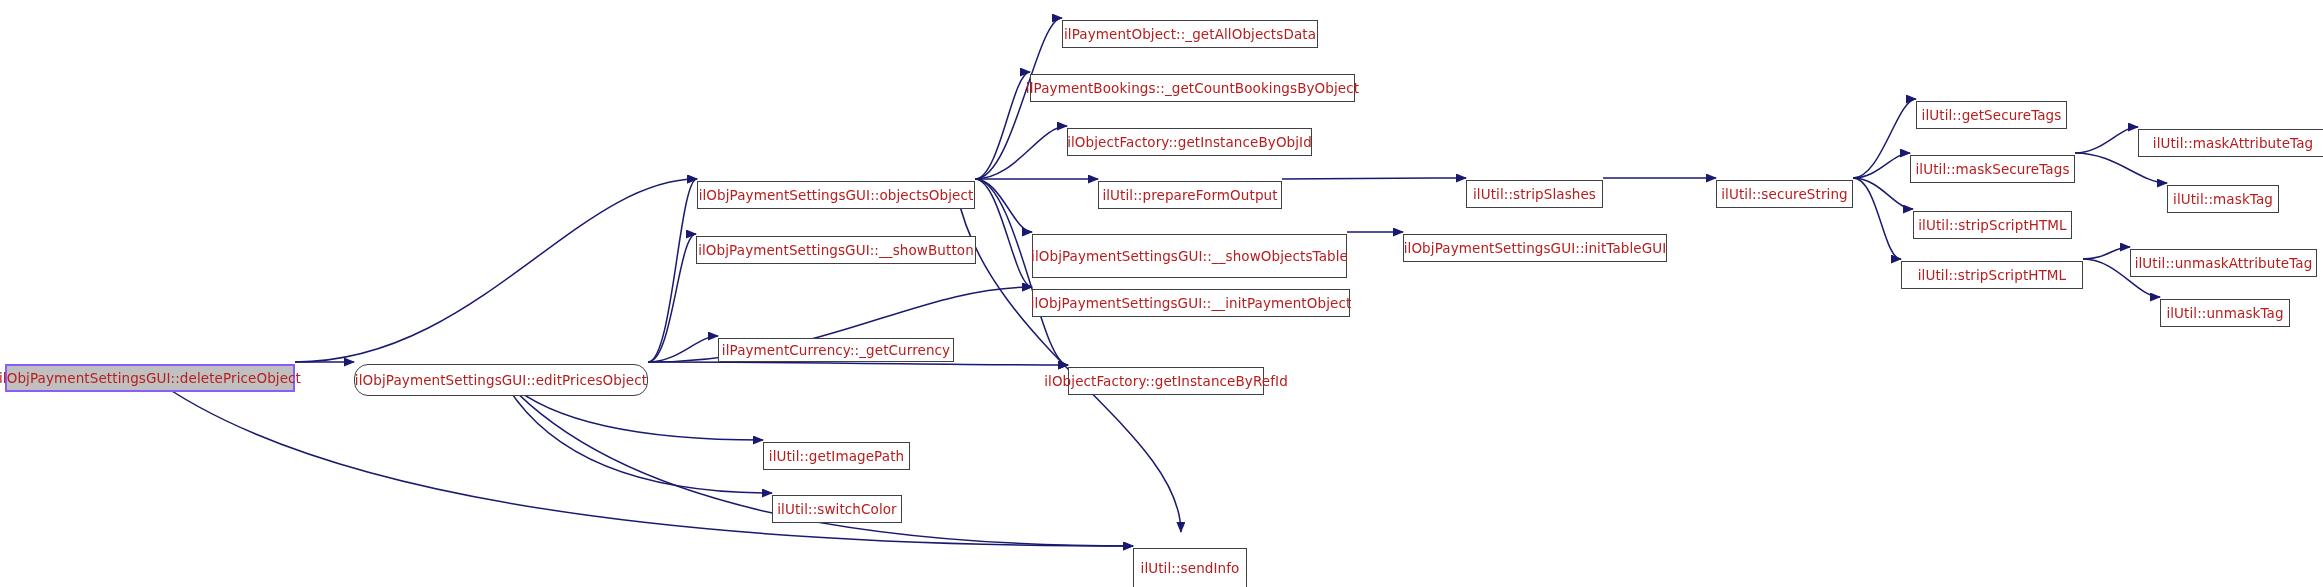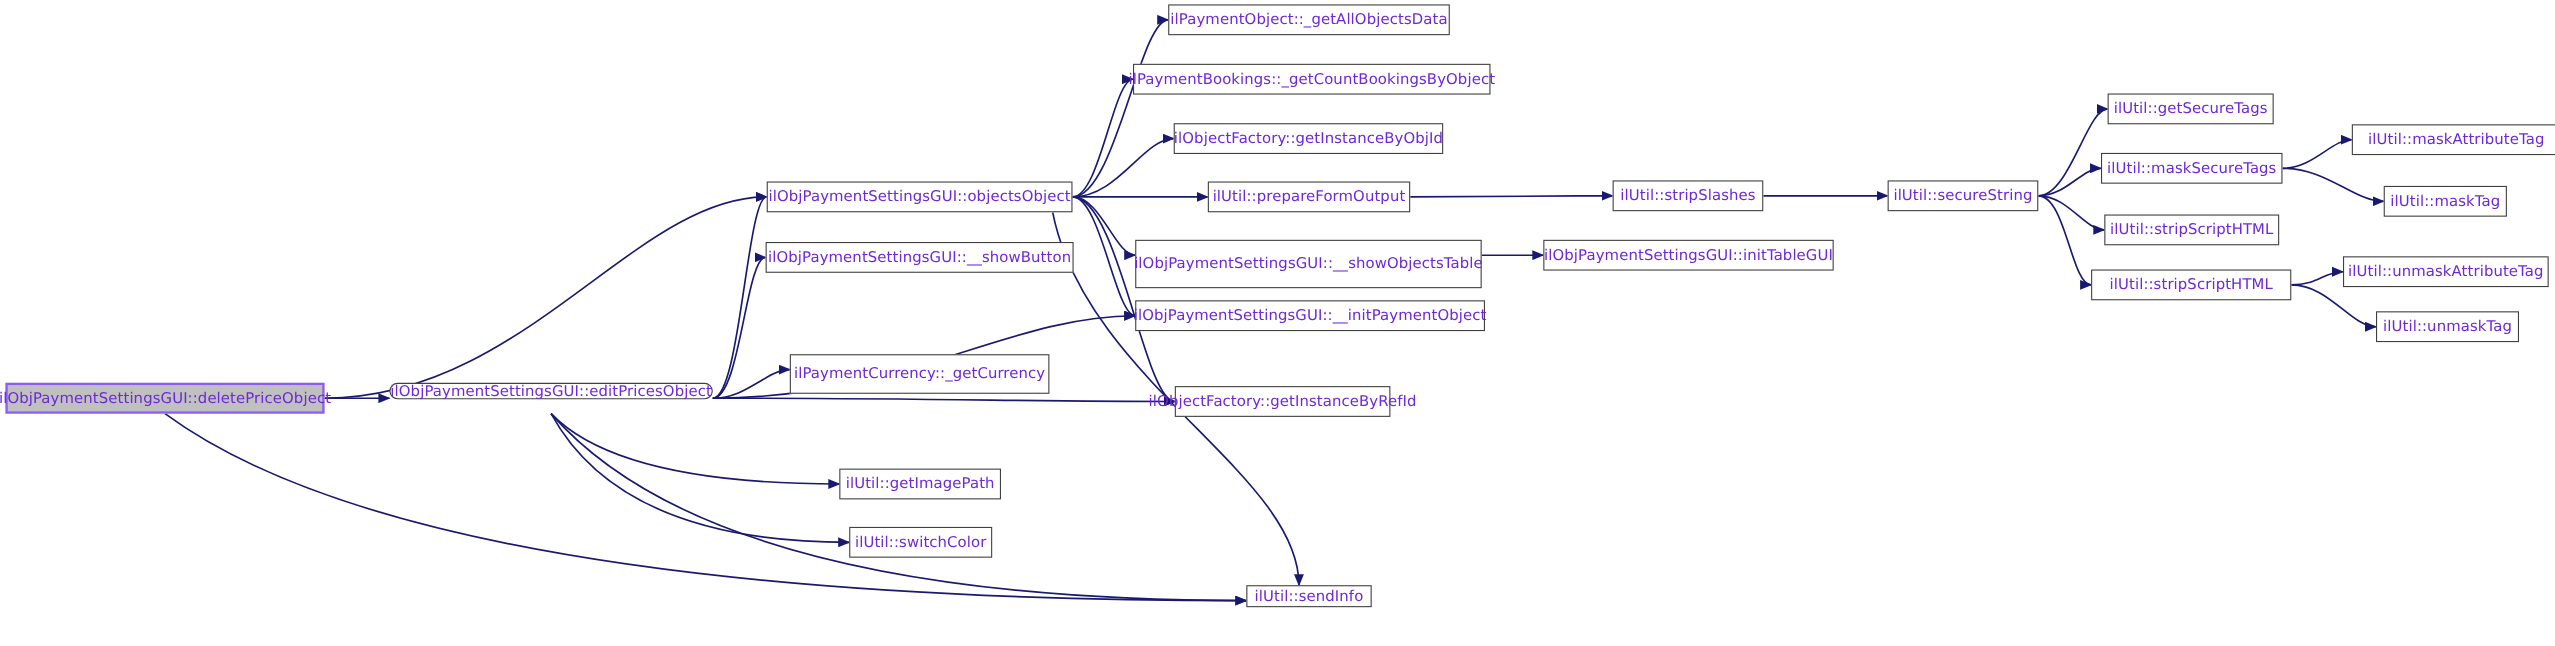--- a/index.html
+++ b/index.html
@@ -18,24 +18,25 @@
   }
   .node {
     position: absolute;
     box-sizing: border-box;
     background: #ffffff;
     border: 1px solid #404040;
     display: flex;
     align-items: center;
     justify-content: center;
     font-size: 13.5px;
-    color: #6d28d9;
+    color: #b91c1c;
     white-space: nowrap;
     cursor: pointer;
     letter-spacing: 0.1px;
+    margin-top: 16px;
   }
   .node.highlight {
     background: #c0c0c0;
     border: 2px solid #8b5cf6;
     cursor: default;
   }
 </style>
 </head>
 <body>
 
@@ -74,34 +75,34 @@
         <path d="M1853,178 C1880,178 1895,209 1913,209" fill="none" stroke="#191970" stroke-width="1.5" marker-end="url(#arrowhead)"></path>
         <path d="M1853,178 C1878,178 1883,259 1901,259" fill="none" stroke="#191970" stroke-width="1.5" marker-end="url(#arrowhead)"></path>
         <path d="M2075,153 C2103.35,153 2119.1,127 2138,127" fill="none" stroke="#191970" stroke-width="1.5" marker-end="url(#arrowhead)"></path>
         <path d="M2075,153 C2116.4,153 2139.4,183 2167,183" fill="none" stroke="#191970" stroke-width="1.5" marker-end="url(#arrowhead)"></path>
         <path d="M2083,259 C2108,259 2112,247 2130,247" fill="none" stroke="#191970" stroke-width="1.5" marker-end="url(#arrowhead)"></path>
         <path d="M2083,259 C2117.65,259 2136.9,297 2160,297" fill="none" stroke="#191970" stroke-width="1.5" marker-end="url(#arrowhead)"></path>
       </g>
   </svg>
   <div id="nodes-layer">
       <div class="node highlight" style="left: 5px; top: 348px; width: 290px; height: 28px;">ilObjPaymentSettingsGUI::deletePriceObject</div>
-      <div class="node" style="left: 354px; top: 348px; width: 294px; height: 15px; border-radius: 14px;">ilObjPaymentSettingsGUI::editPricesObject</div>
+      <div class="node" style="left: 354px; top: 348px; width: 294px; height: 32px; border-radius: 14px;">ilObjPaymentSettingsGUI::editPricesObject</div>
       <div class="node" style="left: 697px; top: 165px; width: 278px; height: 28px;">ilObjPaymentSettingsGUI::objectsObject</div>
       <div class="node" style="left: 696px; top: 220px; width: 280px; height: 28px;">ilObjPaymentSettingsGUI::__showButton</div>
-      <div class="node" style="left: 718px; top: 322px; width: 236px; height: 36px;">ilPaymentCurrency::_getCurrency</div>
+      <div class="node" style="left: 718px; top: 322px; width: 236px; height: 24px;">ilPaymentCurrency::_getCurrency</div>
       <div class="node" style="left: 763px; top: 426px; width: 147px; height: 28px;">ilUtil::getImagePath</div>
       <div class="node" style="left: 772px; top: 479px; width: 130px; height: 28px;">ilUtil::switchColor</div>
       <div class="node" style="left: 1062px; top: 4px; width: 256px; height: 28px;">ilPaymentObject::_getAllObjectsData</div>
       <div class="node" style="left: 1030px; top: 58px; width: 325px; height: 28px;">ilPaymentBookings::_getCountBookingsByObject</div>
       <div class="node" style="left: 1067px; top: 112px; width: 245px; height: 28px;">ilObjectFactory::getInstanceByObjId</div>
       <div class="node" style="left: 1098px; top: 165px; width: 184px; height: 28px;">ilUtil::prepareFormOutput</div>
       <div class="node" style="left: 1032px; top: 218px; width: 315px; height: 44px;">ilObjPaymentSettingsGUI::__showObjectsTable</div>
       <div class="node" style="left: 1032px; top: 273px; width: 318px; height: 28px;">ilObjPaymentSettingsGUI::__initPaymentObject</div>
       <div class="node" style="left: 1068px; top: 351px; width: 196px; height: 28px;">ilObjectFactory::getInstanceByRefId</div>
-      <div class="node" style="left: 1133px; top: 532px; width: 114px; height: 20px;">ilUtil::sendInfo</div>
+      <div class="node" style="left: 1133px; top: 532px; width: 114px; height: 40px;">ilUtil::sendInfo</div>
       <div class="node" style="left: 1403px; top: 218px; width: 264px; height: 28px;">ilObjPaymentSettingsGUI::initTableGUI</div>
       <div class="node" style="left: 1466px; top: 164px; width: 137px; height: 28px;">ilUtil::stripSlashes</div>
       <div class="node" style="left: 1716px; top: 164px; width: 137px; height: 28px;">ilUtil::secureString</div>
       <div class="node" style="left: 1916px; top: 85px; width: 151px; height: 28px;">ilUtil::getSecureTags</div>
       <div class="node" style="left: 1910px; top: 139px; width: 165px; height: 28px;">ilUtil::maskSecureTags</div>
       <div class="node" style="left: 1913px; top: 195px; width: 159px; height: 28px;">ilUtil::stripScriptHTML</div>
       <div class="node" style="left: 1901px; top: 245px; width: 182px; height: 28px;">ilUtil::stripScriptHTML</div>
       <div class="node" style="left: 2138px; top: 113px; width: 190px; height: 28px;">ilUtil::maskAttributeTag</div>
       <div class="node" style="left: 2167px; top: 169px; width: 112px; height: 28px;">ilUtil::maskTag</div>
       <div class="node" style="left: 2130px; top: 233px; width: 187px; height: 28px;">ilUtil::unmaskAttributeTag</div>

